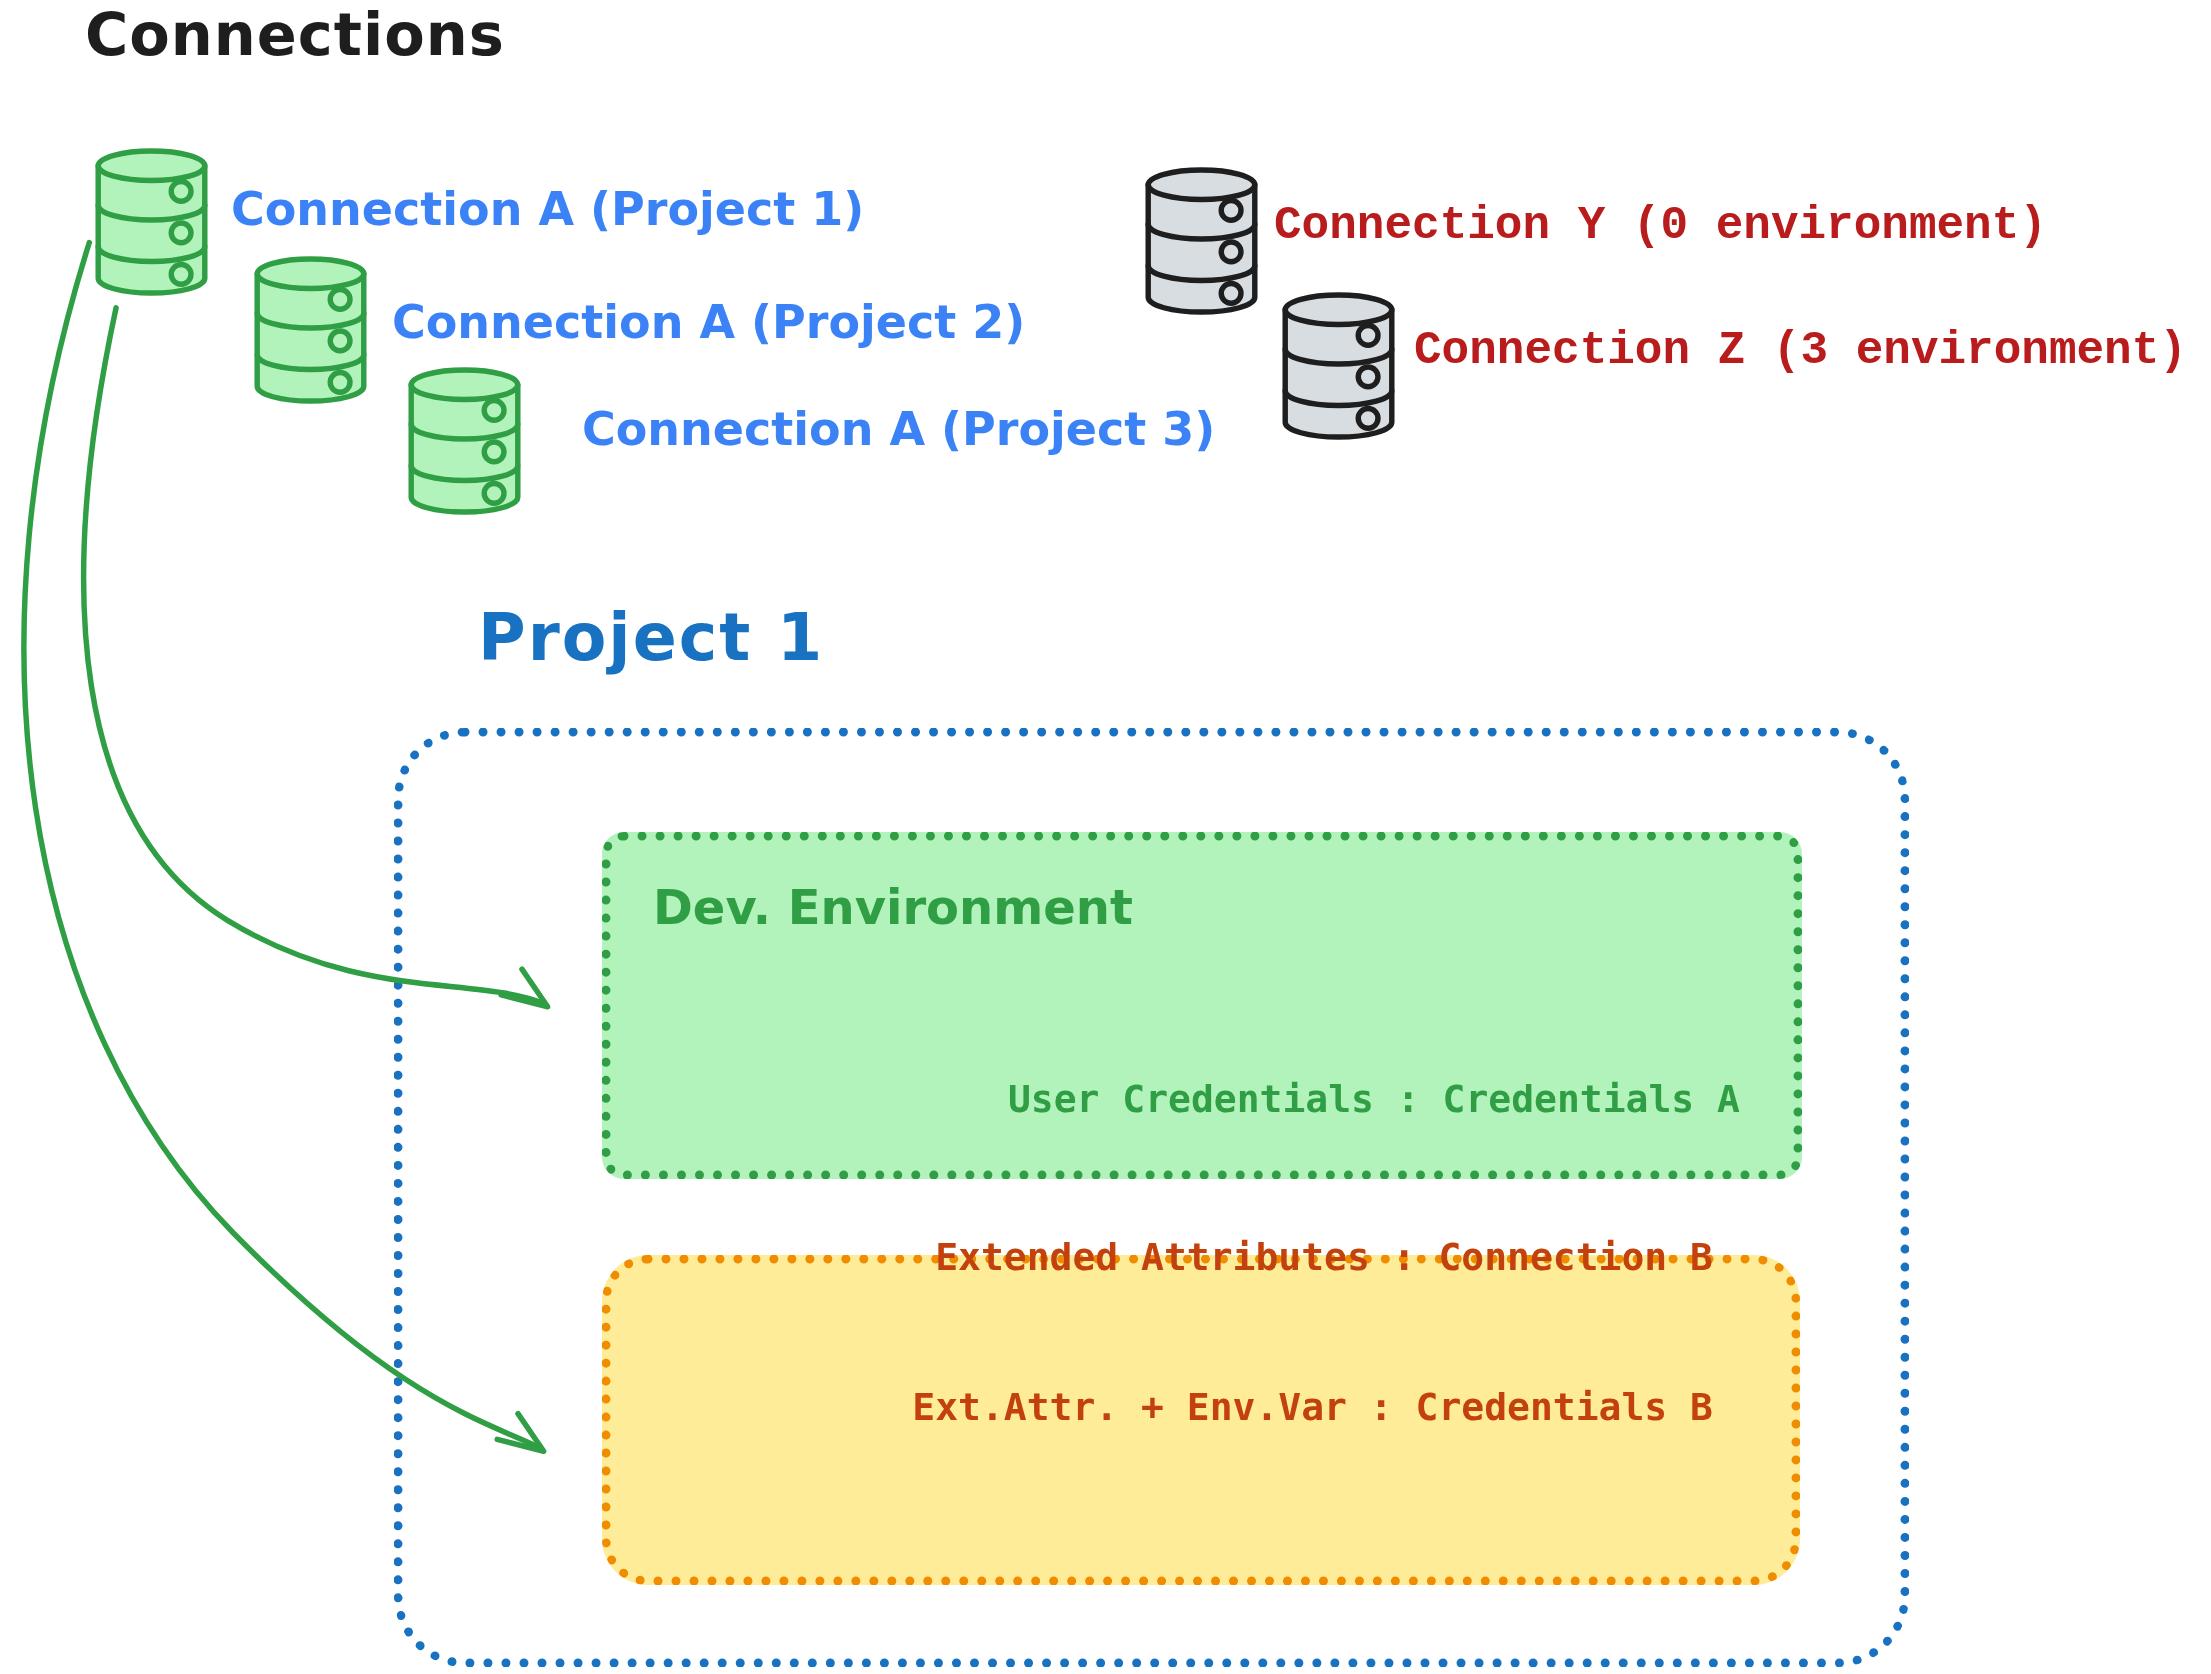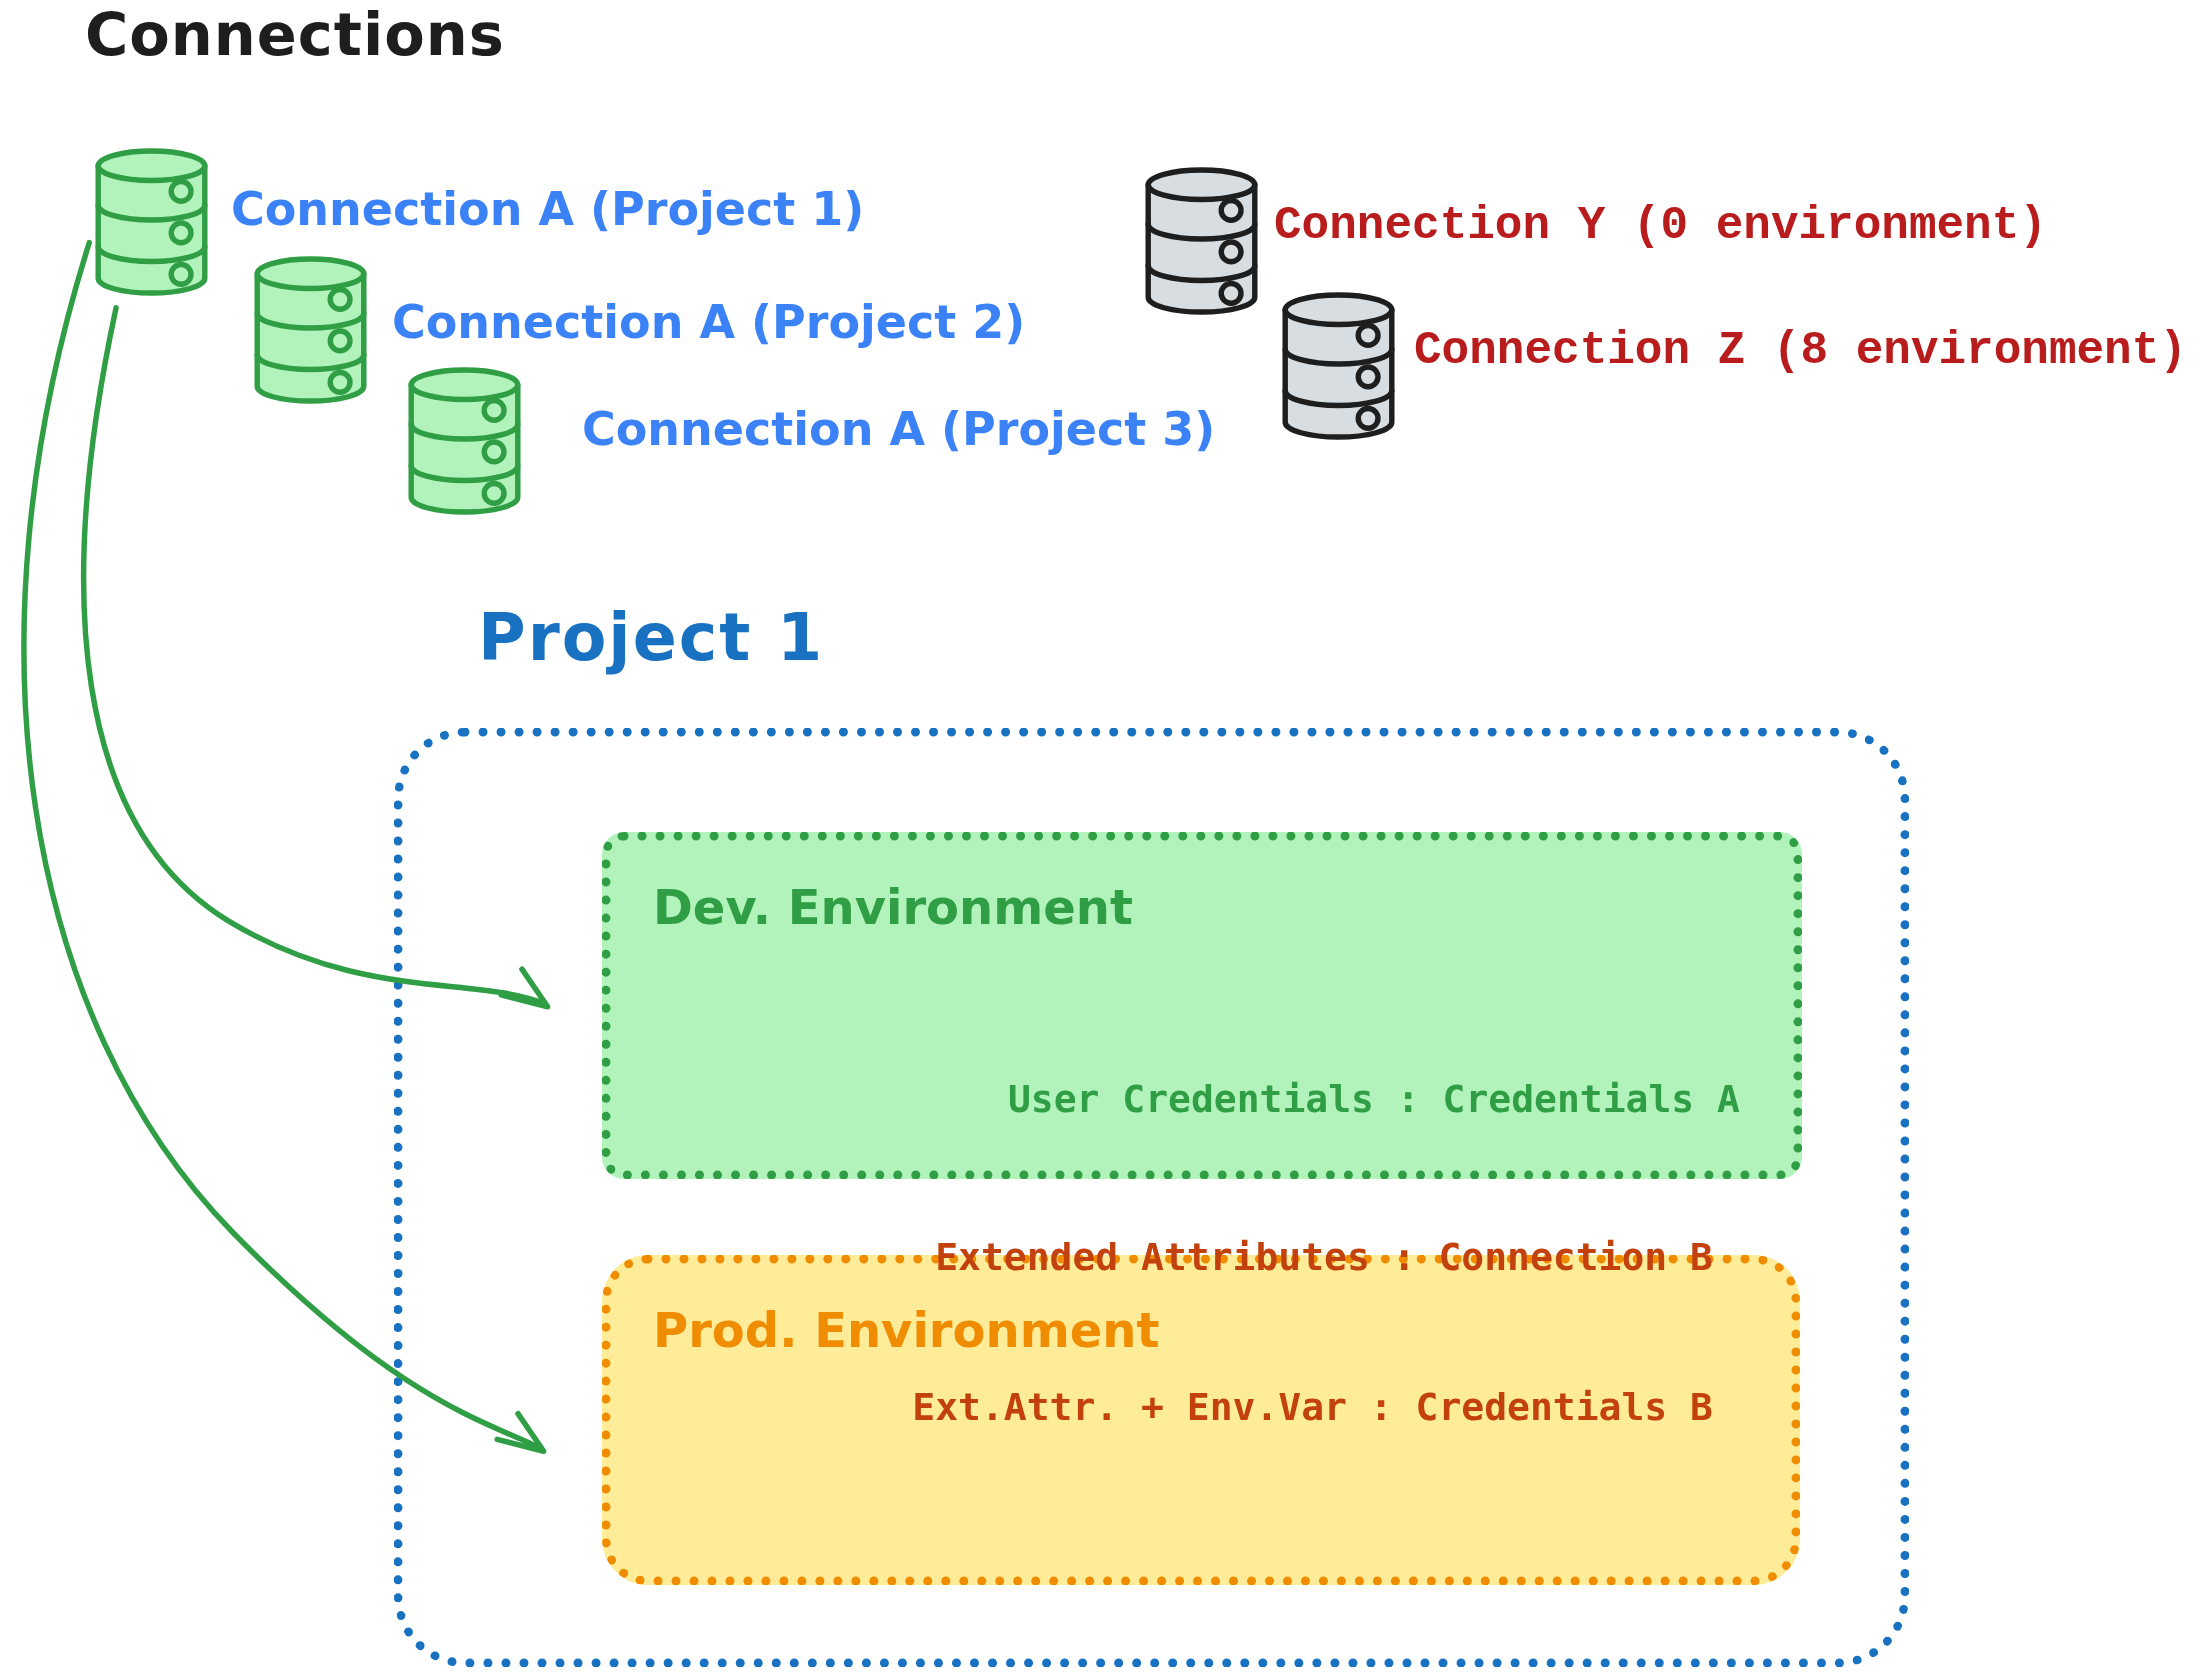--- a/index.html
+++ b/index.html
@@ -139,33 +139,32 @@
       <path class="db-fill" d="M7,19 L7,133 A54,15 0 0 0 115,133 L115,19 A54,15 0 0 1 7,19 Z"></path>
       <ellipse class="db-fill db-stroke" cx="61" cy="19" rx="54" ry="15" style="stroke-width:5.5"></ellipse>
       <path class="db-stroke" d="M7,19 L7,133 A54,15 0 0 0 115,133 L115,19"></path>
       <path class="db-stroke" d="M7,59 A54,15 0 0 0 115,59"></path>
       <path class="db-stroke" d="M7,101 A54,15 0 0 0 115,101"></path>
       <circle class="db-stroke" cx="91" cy="45" r="10"></circle>
       <circle class="db-stroke" cx="91" cy="87" r="10"></circle>
       <circle class="db-stroke" cx="91" cy="129" r="10"></circle>
     </svg>
   </div>
-  <div class="abs conn-label dark" style="left:1414px;top:325px;">Connection Z (8 environment)</div>
+  <div class="abs conn-label dark" style="left:1414px;top:325px;">Connection Z (3 environment)</div>
 
   <div class="abs project-title">Project 1</div>
 
   <div class="abs project-box"></div>
 
   <div class="abs env-box dev-box">
     <div class="env-title">Dev. Environment</div>
     <div class="mono dev-mapping">User Credentials : Credentials A</div>
   </div>
 
   <div class="abs env-box prod-box">
-    <div class="env-title">Prod. Environment</div>
     <div class="mono prod-mappings">
       <div>Extended Attributes : Connection B</div>
       <div>Ext.Attr. + Env.Var : Credentials B</div>
     </div>
   </div>
 
   <svg id="arrows" class="abs" viewBox="0 0 2234 1691">
     <path class="arrow" d="M117,311 C 55,600 75,835 230,930 C 365,1012 478,985 550,1014"></path>
     <path class="arrow" d="M506,1005 L553,1017 L527,979"></path>
     <path class="arrow" d="M90,245 C -38,650 25,1030 235,1245 C 405,1418 492,1436 546,1463"></path>

